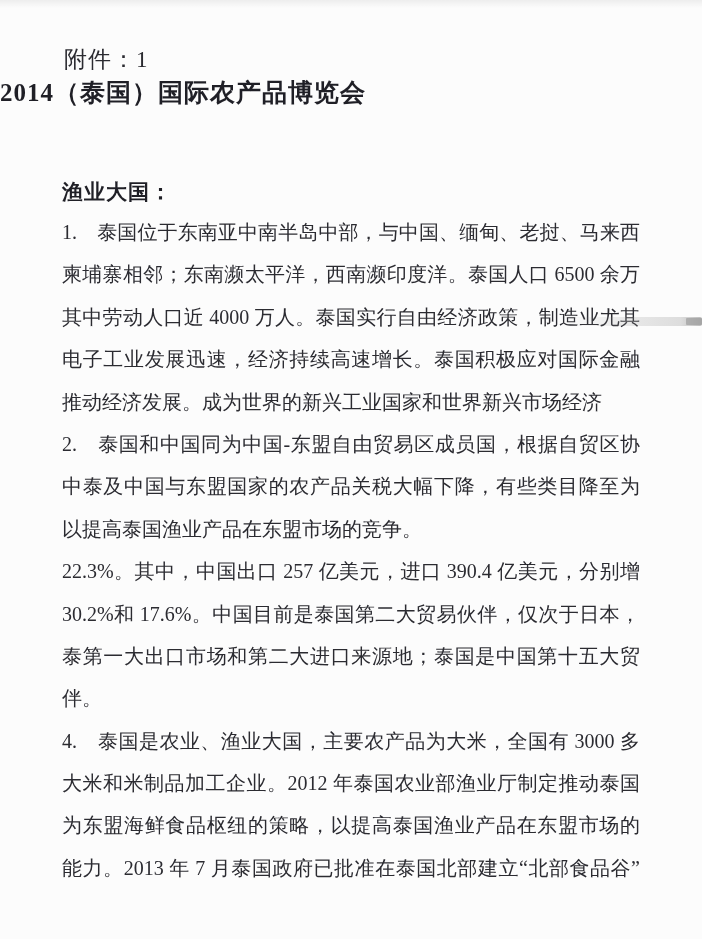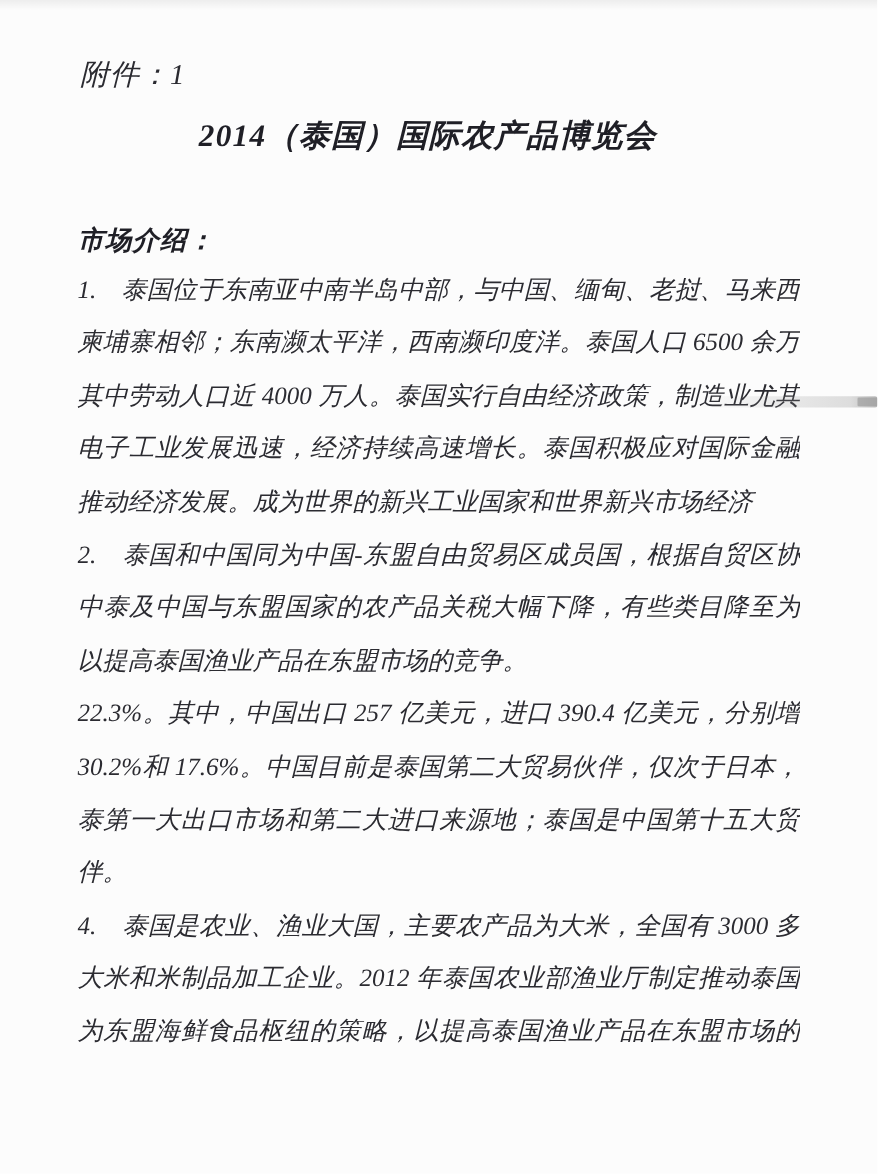--- a/index.html
+++ b/index.html
@@ -1,20 +1,20 @@
 <!DOCTYPE html>
 <html style="--paper: #fcfcfc; --ink: #2b2b31; --title-ink: #1f1f26;"><head>
 <meta charset="utf-8">
 <style>
   :root{
     --paper:#fcfcfc;
     --ink:#2b2b31;
     --title-ink:#1f1f26;
   }
-  *{margin:0;padding:0;box-sizing:border-box;font-style:italic;}
+  *{margin:0;padding:0;box-sizing:border-box;}
   html,body{background:#ffffff;}
   .page{
     position:relative;
     width:702px;
     height:939px;
     background:var(--paper);
     overflow:hidden;
     font-family:"Liberation Serif","DejaVu Serif",serif;
     color:var(--ink);
   }
@@ -30,23 +30,23 @@
     position:absolute;
     left:64px;
     top:44px;
     font-size:23px;
     letter-spacing:1px;
     color:var(--ink);
   }
   .title{
     position:absolute;
     left:0;
-    top:92px;
+    top:76px;
     width:684px;
-    text-align:center;
+    text-align:left;
     font-size:25px;
     font-weight:bold;
     letter-spacing:1px;
     color:var(--title-ink);
   }
   .section-heading{
     position:absolute;
     left:62px;
     top:178px;
     font-size:21px;
@@ -100,34 +100,35 @@
   }
 </style>
 </head>
 <body>
 
 <div class="page">
   <div class="attachment">附件：1</div>
 
   <h1 class="title">2014（泰国）国际农产品博览会</h1>
 
-  <div class="section-heading">市场介绍：</div>
+  <div class="section-heading">渔业大国：</div>
 
   <div class="body-lines" id="body-lines">
       <div class="line jst">1.　泰国位于东南亚中南半岛中部，与中国、缅甸、老挝、马来西亚、</div>
       <div class="line jst">柬埔寨相邻；东南濒太平洋，西南濒印度洋。泰国人口 6500 余万人，</div>
       <div class="line jst">其中劳动人口近 4000 万人。泰国实行自由经济政策，制造业尤其是</div>
       <div class="line jst">电子工业发展迅速，经济持续高速增长。泰国积极应对国际金融危机，</div>
       <div class="line">推动经济发展。成为世界的新兴工业国家和世界新兴市场经济体。</div>
       <div class="line jst">2.　泰国和中国同为中国-东盟自由贸易区成员国，根据自贸区协定，</div>
       <div class="line jst">中泰及中国与东盟国家的农产品关税大幅下降，有些类目降至为零，</div>
       <div class="line">以提高泰国渔业产品在东盟市场的竞争。</div>
       <div class="line jst">22.3%。其中，中国出口 257 亿美元，进口 390.4 亿美元，分别增长</div>
       <div class="line jst">30.2%和 17.6%。中国目前是泰国第二大贸易伙伴，仅次于日本，是</div>
       <div class="line jst">泰第一大出口市场和第二大进口来源地；泰国是中国第十五大贸易伙</div>
       <div class="line">伴。</div>
       <div class="line jst">4.　泰国是农业、渔业大国，主要农产品为大米，全国有 3000 多个</div>
       <div class="line jst">大米和米制品加工企业。2012 年泰国农业部渔业厅制定推动泰国成</div>
       <div class="line jst">为东盟海鲜食品枢纽的策略，以提高泰国渔业产品在东盟市场的竞争</div>
+      <div class="line jst">能力。2013 年 7 月泰国政府已批准在泰国北部建立“北部食品谷”</div>
     </div>
 
   <div class="smudge"></div>
 </div>
 
 </body></html>

